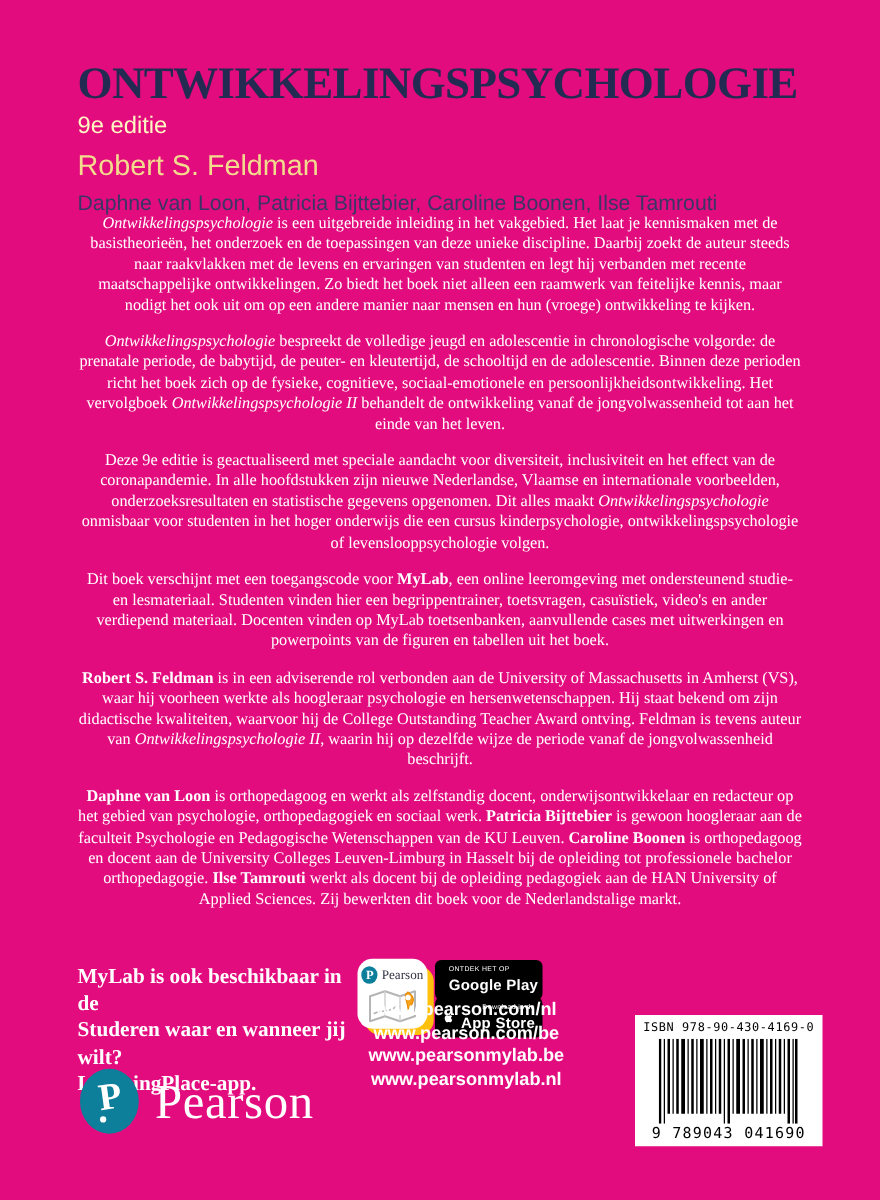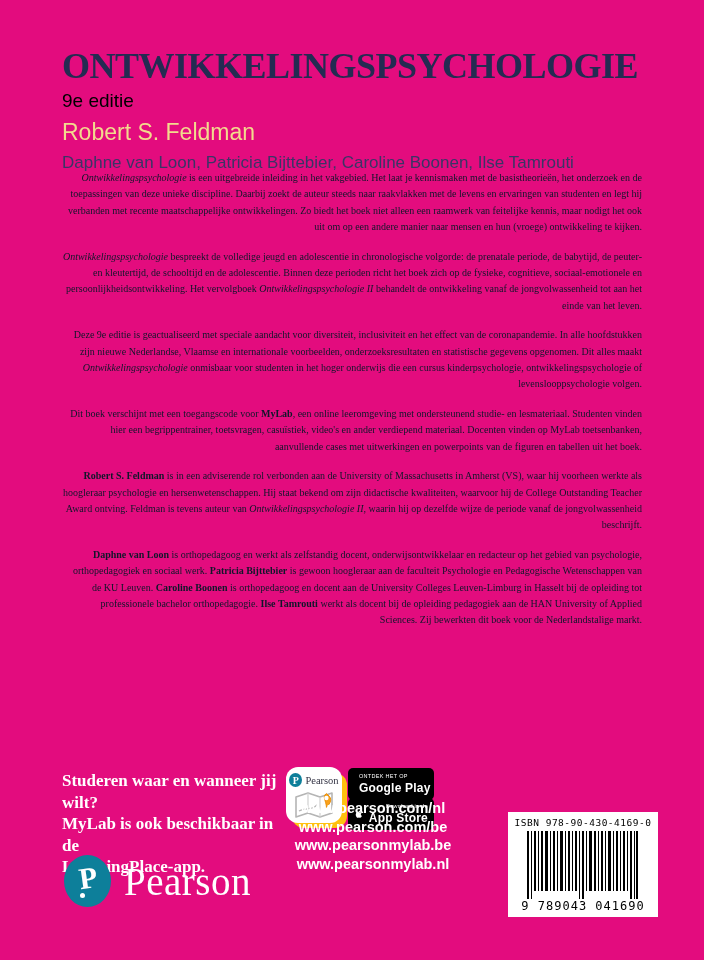--- a/index.html
+++ b/index.html
@@ -11,35 +11,35 @@
     font-family:"Liberation Serif", serif;
   }
   
   .hdr{position:absolute;left:62px;top:46px;width:590px;}
   .title{
     margin:0;font-family:"Liberation Serif",serif;font-weight:bold;
     font-size:36px;line-height:40px;letter-spacing:-0.5px;color:#242b52;
   }
   .edition{
     margin-top:4px;font-family:"Liberation Sans",sans-serif;
-    font-size:19px;line-height:22px;color:#000000;
+    font-size:19px;line-height:22px;color:#fef9c3;
   }
   .author{
     margin-top:7px;font-family:"Liberation Sans",sans-serif;
     font-size:23px;line-height:26px;color:#f2db8d;
   }
   .contributors{
     margin-top:8px;font-family:"Liberation Sans",sans-serif;
     font-size:17px;line-height:20px;color:#3a3566;
   }
   
   .bodytext{
     position:absolute;left:62px;top:170px;width:580px;
-    color:#0f172a;font-size:10px;line-height:16.4px;
-    text-align:right;
+    color:#ffffff;font-size:13px;line-height:16.4px;
+    text-align:center;
   }
   .bodytext p{margin:0 0 13px 0;}
   .seg-italic{font-style:italic;}
   .seg-bold{font-weight:bold;}
   
   .promo{
     position:absolute;left:62px;top:770px;width:225px;
     color:#ffffff;font-weight:bold;font-size:17px;line-height:21.5px;
   }
   
@@ -123,22 +123,22 @@
   <div class="bodytext">
     <p><span class="seg-italic">Ontwikkelingspsychologie</span><span> is een uitgebreide inleiding in het vakgebied. Het laat je kennismaken met de basistheorieën, het onderzoek en de toepassingen van deze unieke discipline. Daarbij zoekt de auteur steeds naar raakvlakken met de levens en ervaringen van studenten en legt hij verbanden met recente maatschappelijke ontwikkelingen. Zo biedt het boek niet alleen een raamwerk van feitelijke kennis, maar nodigt het ook uit om op een andere manier naar mensen en hun (vroege) ontwikkeling te kijken.</span></p>
     <p><span class="seg-italic">Ontwikkelingspsychologie</span><span> bespreekt de volledige jeugd en adolescentie in chronologische volgorde: de prenatale periode, de babytijd, de peuter- en kleutertijd, de schooltijd en de adolescentie. Binnen deze perioden richt het boek zich op de fysieke, cognitieve, sociaal-emotionele en persoonlijkheidsontwikkeling. Het vervolgboek </span><span class="seg-italic">Ontwikkelingspsychologie II</span><span> behandelt de ontwikkeling vanaf de jongvolwassenheid tot aan het einde van het leven.</span></p>
     <p><span>Deze 9e editie is geactualiseerd met speciale aandacht voor diversiteit, inclusiviteit en het effect van de coronapandemie. In alle hoofdstukken zijn nieuwe Nederlandse, Vlaamse en internationale voorbeelden, onderzoeksresultaten en statistische gegevens opgenomen. Dit alles maakt </span><span class="seg-italic">Ontwikkelingspsychologie</span><span> onmisbaar voor studenten in het hoger onderwijs die een cursus kinderpsychologie, ontwikkelingspsychologie of levenslooppsychologie volgen.</span></p>
     <p><span>Dit boek verschijnt met een toegangscode voor </span><span class="seg-bold">MyLab</span><span>, een online leeromgeving met ondersteunend studie- en lesmateriaal. Studenten vinden hier een begrippentrainer, toetsvragen, casuïstiek, video's en ander verdiepend materiaal. Docenten vinden op MyLab toetsenbanken, aanvullende cases met uitwerkingen en powerpoints van de figuren en tabellen uit het boek.</span></p>
     <p><span class="seg-bold">Robert S. Feldman</span><span> is in een adviserende rol verbonden aan de University of Massachusetts in Amherst (VS), waar hij voorheen werkte als hoogleraar psychologie en hersenwetenschappen. Hij staat bekend om zijn didactische kwaliteiten, waarvoor hij de College Outstanding Teacher Award ontving. Feldman is tevens auteur van </span><span class="seg-italic">Ontwikkelingspsychologie II</span><span>, waarin hij op dezelfde wijze de periode vanaf de jongvolwassenheid beschrijft.</span></p>
     <p><span class="seg-bold">Daphne van Loon</span><span> is orthopedagoog en werkt als zelfstandig docent, onderwijsontwikkelaar en redacteur op het gebied van psychologie, orthopedagogiek en sociaal werk. </span><span class="seg-bold">Patricia Bijttebier</span><span> is gewoon hoogleraar aan de faculteit Psychologie en Pedagogische Wetenschappen van de KU Leuven. </span><span class="seg-bold">Caroline Boonen</span><span> is orthopedagoog en docent aan de University Colleges Leuven-Limburg in Hasselt bij de opleiding tot professionele bachelor orthopedagogie. </span><span class="seg-bold">Ilse Tamrouti</span><span> werkt als docent bij de opleiding pedagogiek aan de HAN University of Applied Sciences. Zij bewerkten dit boek voor de Nederlandstalige markt.</span></p>
   </div>
 
   <div class="promo">
+    <div>MyLab is ook beschikbaar in de</div>
     <div>Studeren waar en wanneer jij wilt?</div>
-    <div>MyLab is ook beschikbaar in de</div>
     <div>LearningPlace-app.</div>
   </div>
 
   <div class="appicon">
     <div class="shadow"></div>
     <div class="tile">
       <div class="mini-brand">
         <span class="mini-circle">P</span>
         <span class="mini-name">Pearson</span>
       </div>

